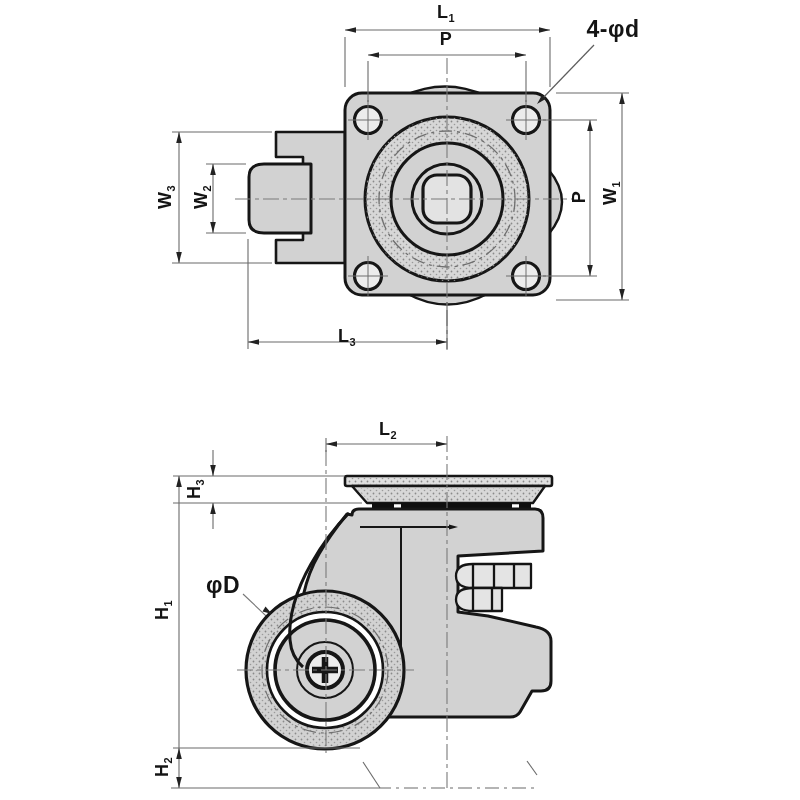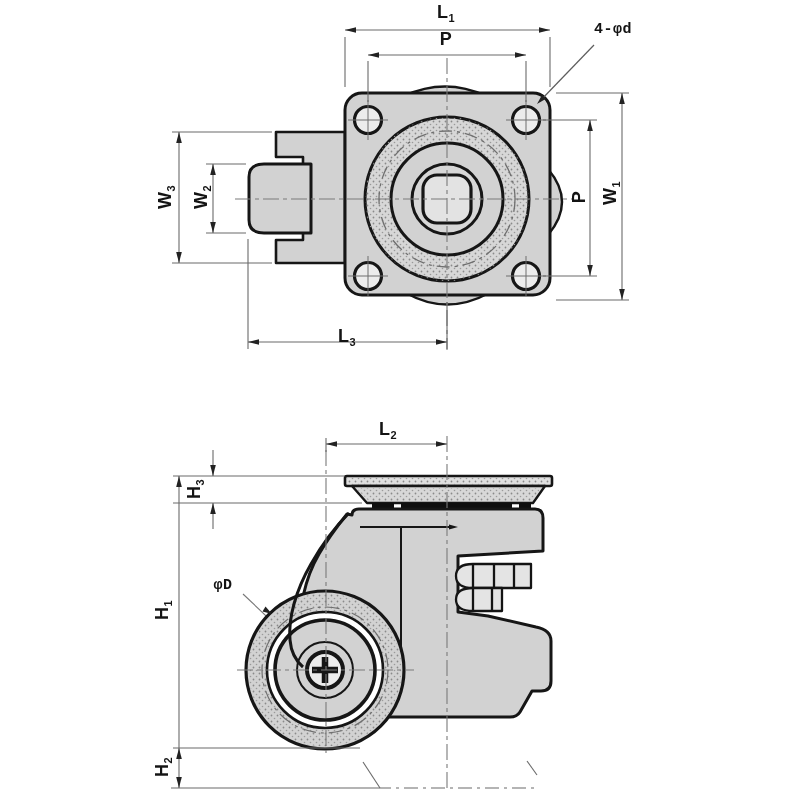--- a/index.html
+++ b/index.html
@@ -4,21 +4,21 @@
 <style>
   html,body{margin:0;padding:0;background:#ffffff;}
   #stage{position:relative;width:664px;height:800px;background:#ffffff;overflow:hidden;
          font-family:"Liberation Sans", sans-serif;border-radius:12px;}
   #stage svg{position:absolute;left:0;top:0;}
   .dim-label{position:absolute;transform:translate(-50%,-50%);color:#141414;
              font-weight:bold;font-size:18px;letter-spacing:0.5px;white-space:nowrap;
              font-family:"Liberation Sans", sans-serif;}
   .dim-label sub{font-size:11px;font-weight:bold;}
   .dim-label.rot{transform:translate(-50%,-50%) rotate(-90deg);}
-  .dim-label.small{font-size:15px;font-family:Liberation Mono, monospace;}
+  .dim-label.small{font-size:23px;}
 </style>
 </head>
 <body>
 
 <div id="stage">
 
 <svg width="800" height="800" viewBox="0 0 800 800">
   <defs>
     <pattern id="stip" width="6" height="6" patternUnits="userSpaceOnUse">
       <circle cx="1.5" cy="1.5" r="0.9" fill="#8a8a8a"></circle>

